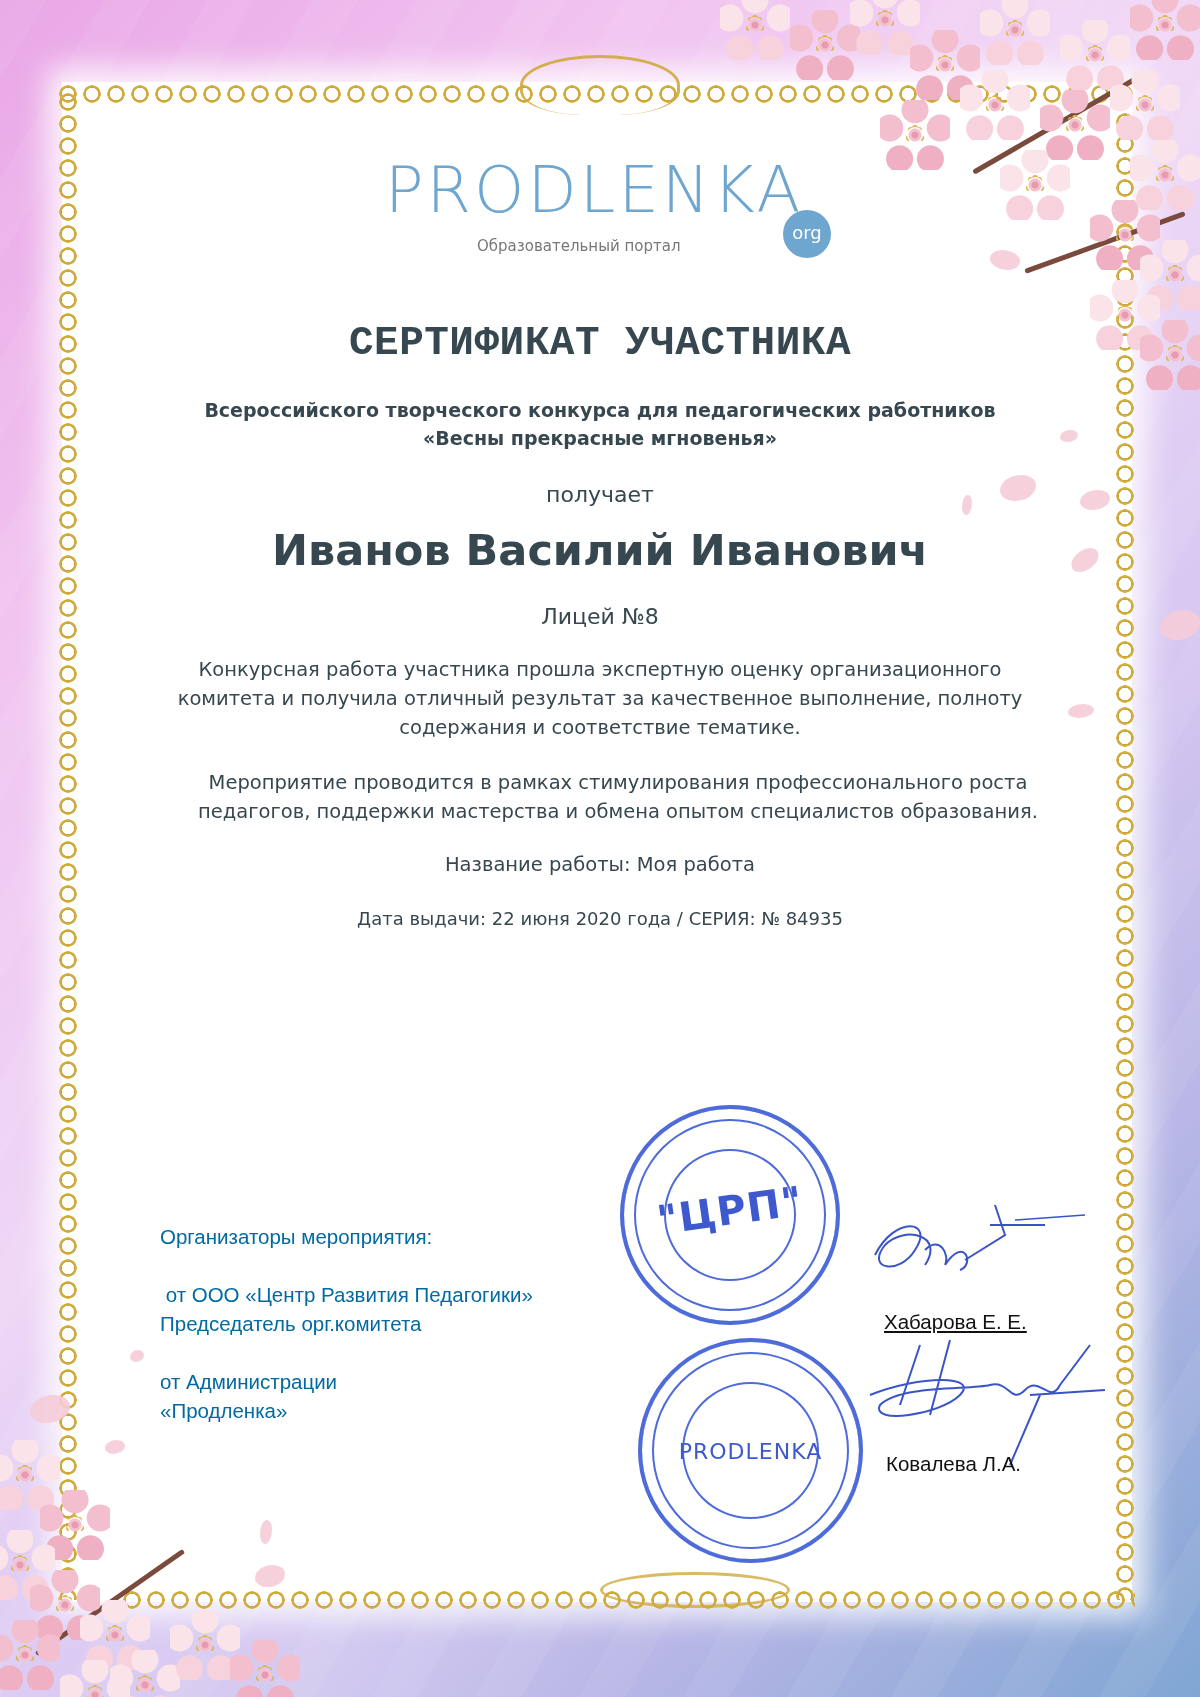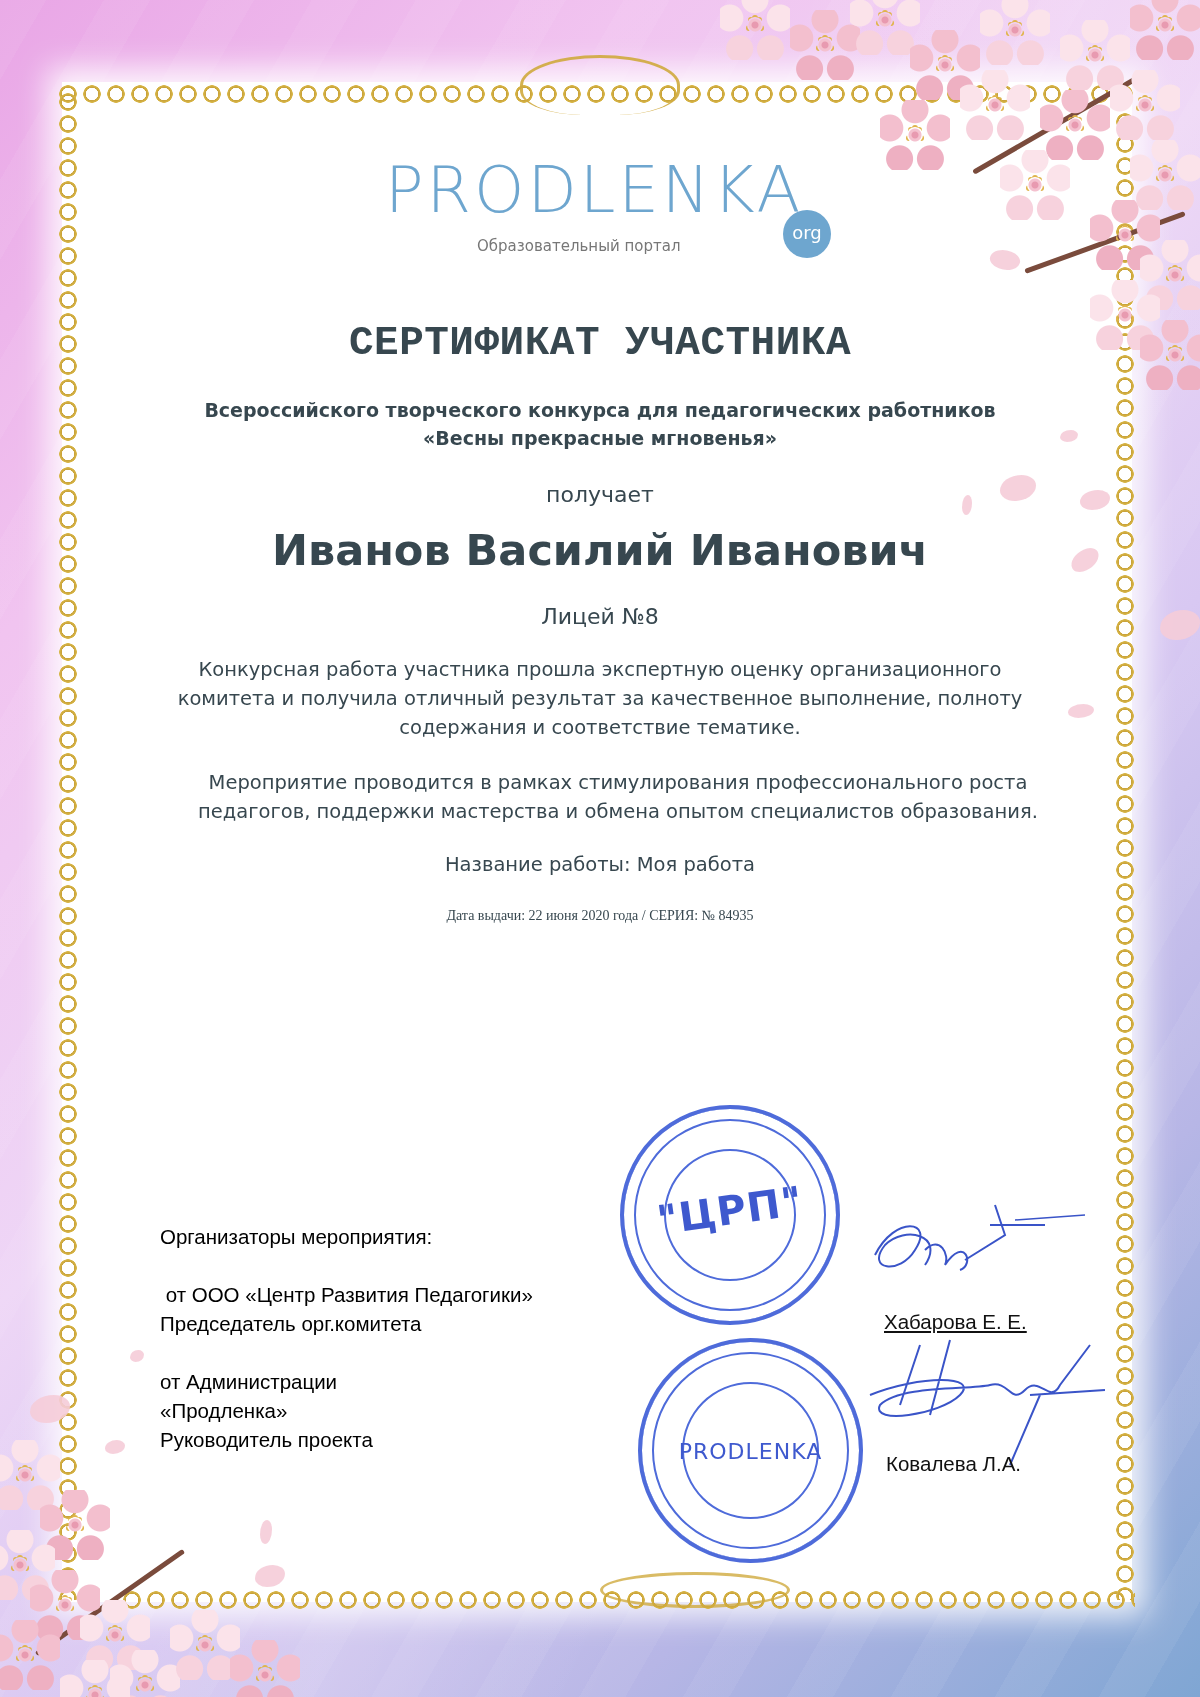--- a/index.html
+++ b/index.html
@@ -99,25 +99,25 @@
   .center { position: absolute; left: 130px; width: 940px; text-align: center; color: #37474f; }
   .title { top: 320px; font-size: 41px; font-weight: bold; letter-spacing: .5px; font-family: Liberation Mono, monospace; }
   .subtitle { top: 396px; font-size: 19px; font-weight: bold; line-height: 28px; }
   .receives { top: 482px; font-size: 22px; }
   .recipient { top: 525px; font-size: 43px; font-weight: bold; }
   .school { top: 604px; font-size: 22px; }
   .para { font-size: 19.5px; line-height: 29px; }
   .para1 { top: 655px; }
   .para2 { top: 768px; }
   .workname { top: 853px; font-size: 19.5px; }
-  .issued { top: 908px; font-size: 14px; font-family: Liberation Serif, serif; }
+  .issued { top: 908px; font-size: 18px; }
 
   .organizers {
     position: absolute; left: 160px; top: 1222px;
-    font-family: "Liberation Sans", sans-serif; font-size: 20.5px; color: #000000;
+    font-family: "Liberation Sans", sans-serif; font-size: 20.5px; color: #0369a1;
     line-height: 29px;
   }
   .organizers .gap { height: 29px; }
 
   .signer { position: absolute; font-family: "Liberation Sans", sans-serif; font-size: 20.5px; color: #111; }
   .signer1 { left: 884px; top: 1310px; text-decoration: underline; }
   .signer2 { left: 886px; top: 1452px; }
 
   .stamp { position: absolute; border-radius: 50%; color: #2a48c9; }
   .stamp1 { left: 620px; top: 1105px; width: 220px; height: 220px;
@@ -210,21 +210,20 @@
 <div class="center issued">Дата выдачи: 22 июня 2020 года / СЕРИЯ: № 84935</div>
 
 <div class="organizers">
   <div>Организаторы мероприятия:</div>
   <div class="gap"></div>
   <div style="white-space:pre"> от ООО «Центр Развития Педагогики»</div>
   <div>Председатель орг.комитета</div>
   <div class="gap"></div>
   <div>от Администрации</div>
   <div>«Продленка»</div>
-  <div>Руководитель проекта</div>
 </div>
 
 <div class="stamp stamp1">
   <div class="stamp-core">"ЦРП"</div>
 </div>
 <div class="stamp stamp2">
   <div class="stamp-core">PRODLENKA</div>
 </div>
 
 <svg class="sig" style="left:855px;top:1195px" width="240" height="100" viewBox="0 0 240 100">

